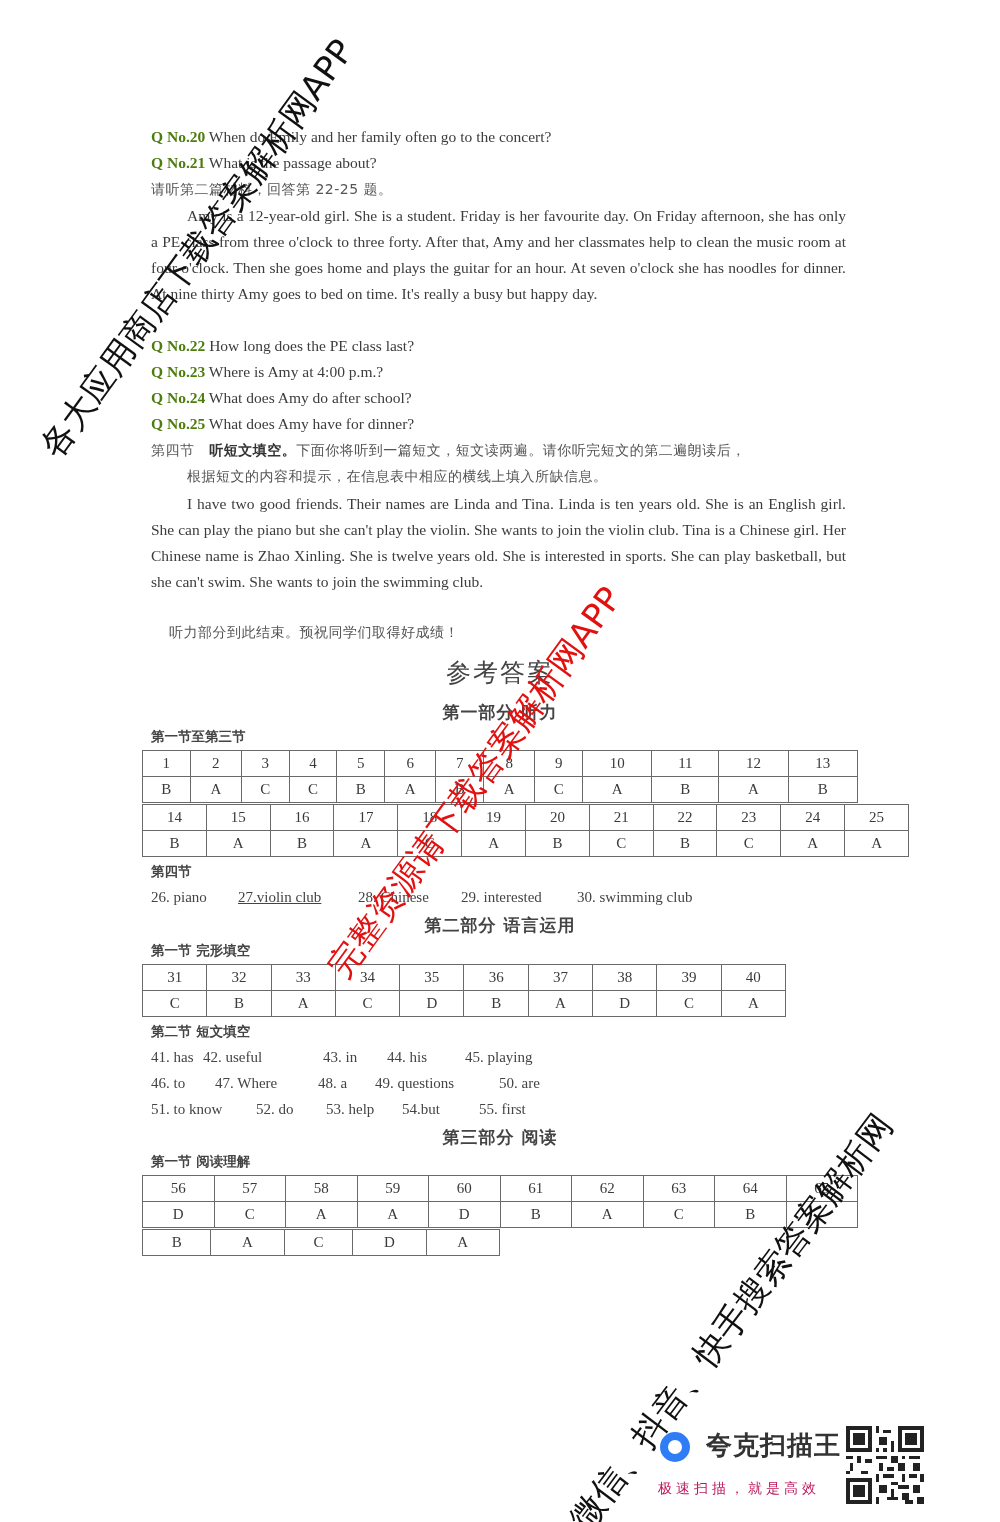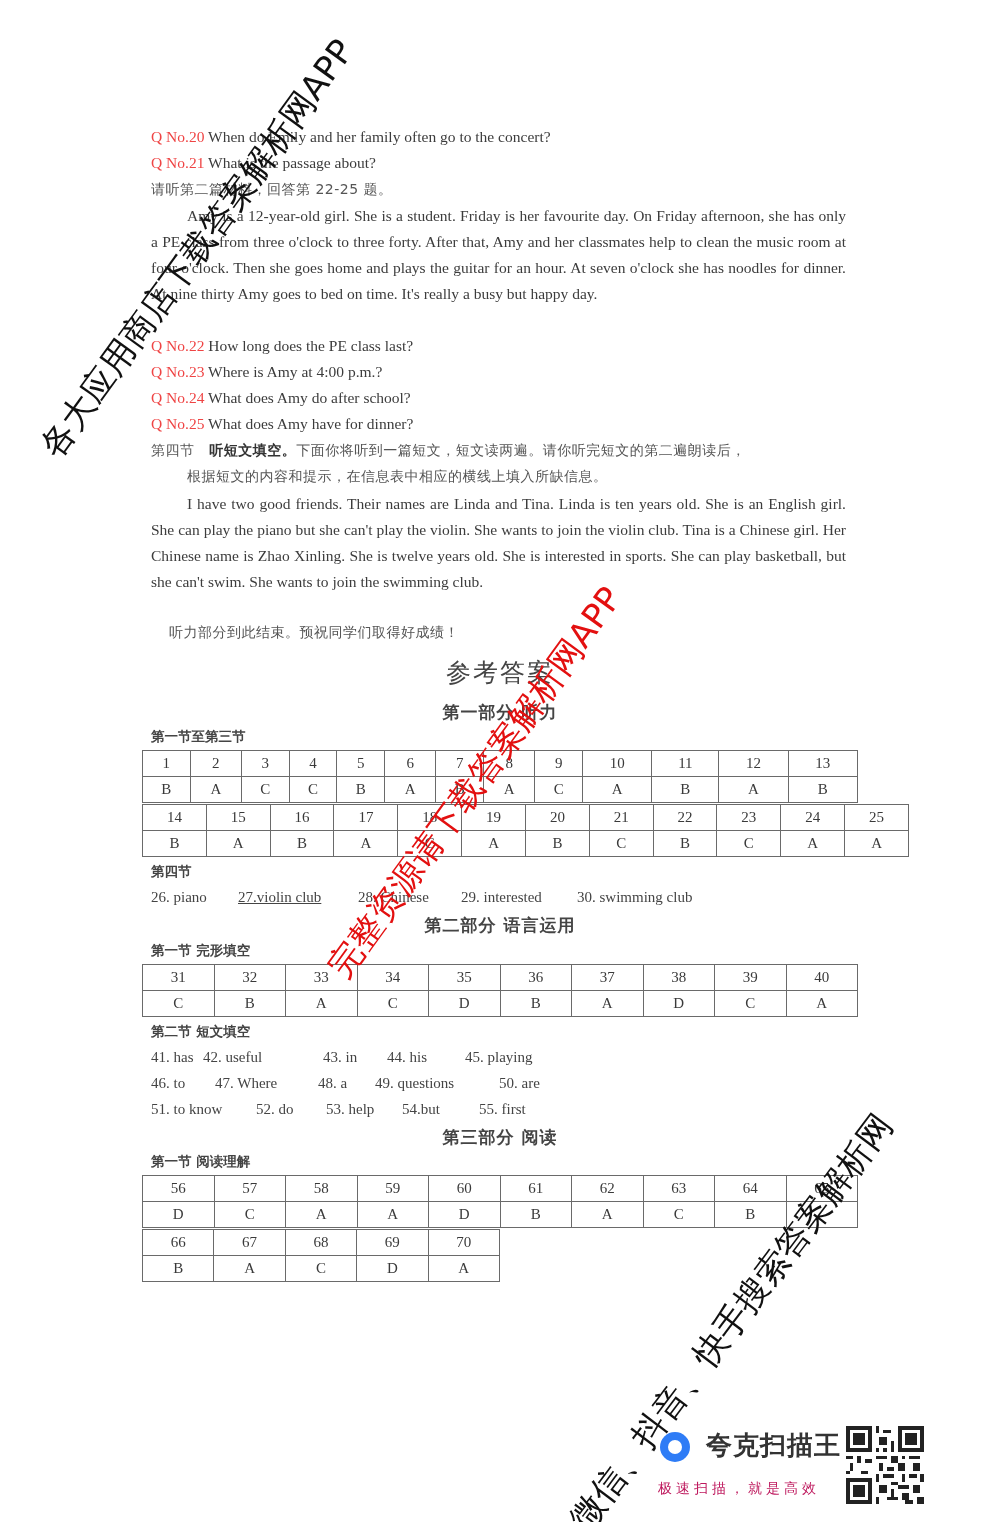--- a/index.html
+++ b/index.html
@@ -4,21 +4,21 @@
 <style>
   html, body { margin: 0; padding: 0; }
   body {
     width: 1000px; height: 1522px; position: relative; overflow: hidden;
     background: #ffffff;
     font-family: "Liberation Serif", "DejaVu Serif", serif;
     color: #3a3a3a;
   }
   .page { position: absolute; left: 0; top: 0; width: 1000px; height: 1522px; }
   .line { position: absolute; left: 151px; font-size: 15.5px; line-height: 20px; white-space: nowrap; color: #3c3c3c; }
-  .q b { font-weight: normal; color: #ef4444; }
+  .q b { font-weight: bold; color: #4d7c0f; }
   .cn { font-family: "DejaVu Sans", sans-serif; font-size: 14px; color: #555; letter-spacing: 0.5px; }
   .cn b { color: #333; }
   .para { position: absolute; left: 151px; width: 695px; font-size: 15.5px; line-height: 26px; text-align: justify; color: #3c3c3c; }
   .para .indent { display: inline-block; width: 36px; }
   .center-title { position: absolute; left: 0; width: 1000px; text-align: center; font-family: "DejaVu Sans", sans-serif; color: #444; }
   .h-main { font-size: 25px; letter-spacing: 2px; font-weight: normal; }
   .h-part { font-size: 17px; font-weight: bold; letter-spacing: 1px; }
   .sec-label { position: absolute; left: 151px; font-family: "DejaVu Sans", sans-serif; font-size: 13.5px; font-weight: bold; color: #444; }
   table.ans { position: absolute; border-collapse: collapse; font-family: "Liberation Serif", serif; font-size: 15px; color: #3a3a3a; }
   table.ans td { border: 1.5px solid #6a6a6a; text-align: center; height: 25px; padding: 0; }
@@ -159,21 +159,21 @@
     <span style="left:0px;">26. piano</span>
     <span style="left:87px;text-decoration:underline;">27.violin club</span>
     <span style="left:207px;">28. Chinese</span>
     <span style="left:310px;">29. interested</span>
     <span style="left:426px;">30. swimming club</span>
   </div>
 
   <div class="center-title h-part" style="top:914px;">第二部分 语言运用</div>
   <div class="sec-label" style="top:942px;">第一节 完形填空</div>
 
-  <table class="ans" style="left:142px; top:964px; width:716px;">
+  <table class="ans" style="left:142px; top:964px; width:644px;">
     <tbody>
         <tr>
       <td>31</td>
       <td>32</td>
       <td>33</td>
       <td>34</td>
       <td>35</td>
       <td>36</td>
       <td>37</td>
       <td>38</td>
@@ -245,27 +245,20 @@
       <td>A</td>
       <td>C</td>
       <td>B</td>
       <td></td>
     </tr>
   </tbody>
     </table>
 
   <table class="ans" style="left:142px; top:1229px; width:358px;">
     <tbody>
-        <tr>
-      <td>66</td>
-      <td>67</td>
-      <td>68</td>
-      <td>69</td>
-      <td>70</td>
-    </tr>
     <tr>
       <td>B</td>
       <td>A</td>
       <td>C</td>
       <td>D</td>
       <td>A</td>
     </tr>
   </tbody>
     </table>
 

